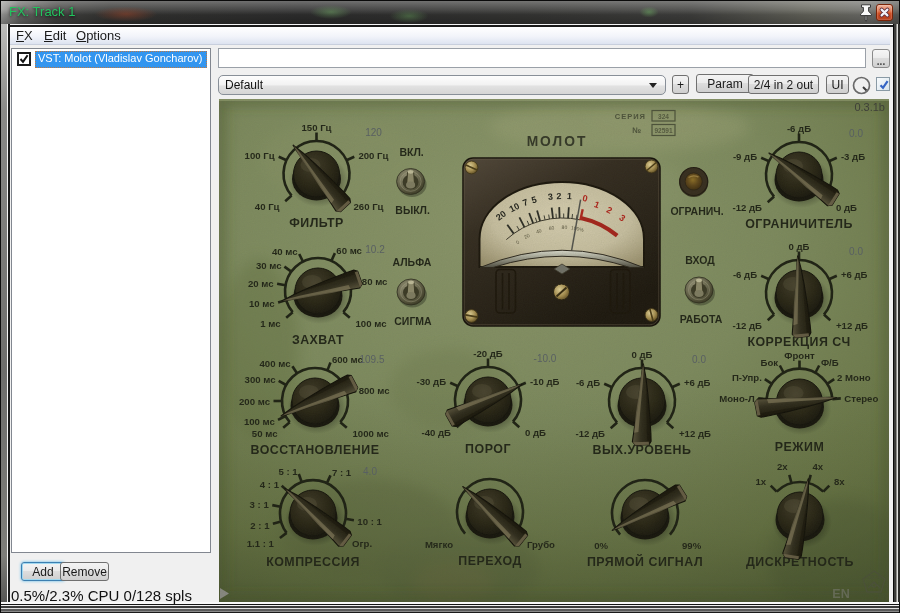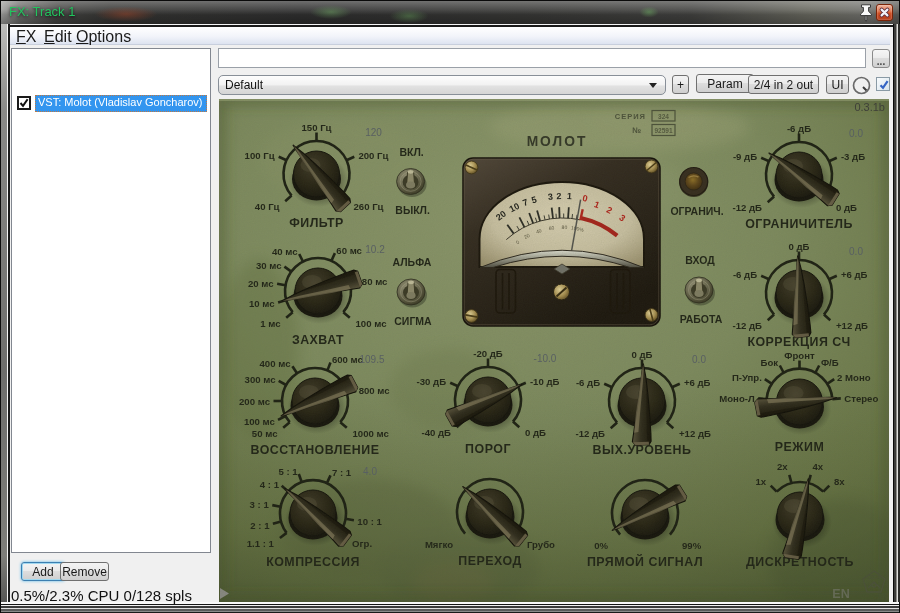--- a/index.html
+++ b/index.html
@@ -17,26 +17,26 @@
  background:linear-gradient(to bottom, #f0b49e 0%, #e17b54 40%, #cf4d22 55%, #b23a18 100%);
  border:1px solid #7a2408; box-shadow:inset 0 0 2px rgba(255,255,255,0.6); }
 #frameL { position:absolute; left:1px; top:24px; width:6px; height:578px; background:linear-gradient(to bottom,#bdbdbb,#8a8a88 15%,#6e6e6c 60%,#7e7e7a 92%,#565654); }
 #frameR { position:absolute; left:894px; top:24px; width:6px; height:578px; background:linear-gradient(to right,#3c3c3a 0,#3c3c3a 2px,#8e8e8a 2px,#8e8e8a 3px,#e0e0de 3px,#e0e0de 4px,#2a2a28 4px); }
 #frameB { position:absolute; left:1px; top:602px; width:898px; height:11px;
  background:linear-gradient(to bottom,#f8f8f8 0,#f8f8f8 2px,#141414 2px,#141414 3px,#f0f0f0 3px,#f0f0f0 4px,#3a3a3a 4px,#3a3a3a 6px,#e0e0e0 6px,#e0e0e0 7px,#5a5a5a 7px,#5a5a5a 9px,#8a8a8a 9px,#8a8a8a 10px,#1a1a1a 10px); }
 #innerTop { position:absolute; left:7px; top:24px; width:886px; height:3px; background:linear-gradient(to bottom,#f5f5f5 0,#f5f5f5 1px,#1a1a1a 1px); }
 #innerL { position:absolute; left:7px; top:24px; width:3px; height:578px; background:linear-gradient(to right,#f5f5f5 0,#f5f5f5 1px,#1a1a1a 1px); }
 #innerR { position:absolute; left:889px; top:99px; width:4px; height:503px; background:#f2f2f0; }
 #content { position:absolute; left:10px; top:27px; width:883px; height:575px; background:#f0f0f0; }
-#menubar { position:absolute; left:0; top:0; width:880px; height:18px; font-size:16px;
+#menubar { position:absolute; left:0; top:0; width:880px; height:18px; font-size:13px;
  background:linear-gradient(to bottom,#ffffff,#f2f4fa 55%,#dde3f0); border-bottom:1px solid #c8cfdd; color:#1a1a1a; }
 #menubar span { position:absolute; top:1px; }
 u { text-decoration:underline; }
 #list { position:absolute; left:1px; top:21px; width:200px; height:505px; background:#fff; border:1px solid #828790; }
-.row { position:absolute; left:0; width:198px; height:17px; font-size:11px;margin-top:44px; }
+.row { position:absolute; left:0; width:198px; height:17px; font-size:11px; }
 .cb { position:absolute; left:5px; top:1px; width:14px; height:14px; background:#fff; border:2px solid #1a1a1a; }
 .rowtext { position:absolute; left:26px; top:1px; white-space:nowrap; }
 #sel { position:absolute; left:23px; top:0px; width:172px; height:17px; background:#3295ef; outline:1px dotted #c07840; outline-offset:-1px; }
 #field { position:absolute; left:208px; top:21px; width:648px; height:20px; background:#fff; border:1px solid #9aa0a8; }
 #dots { position:absolute; left:862px; top:22px; width:18px; height:19px; border-radius:3px; border:1px solid #8a8a8a;
  background:linear-gradient(to bottom,#f6f6f6,#ececec 45%,#dcdcdc 50%,#d0d0d0); color:#444; font-size:10px; font-weight:bold; text-align:center; line-height:24px; }
 .btn { position:absolute; height:19px; border-radius:3px; border:1px solid #707070;
  background:linear-gradient(to bottom,#f3f3f3,#ebebeb 45%,#dddddd 50%,#cfcfcf); font-size:12px; color:#1a1a1a; text-align:center; }
 #combo { position:absolute; left:208px; top:48px; width:448px; height:20px; border-radius:5px; border:1px solid #888f98;
  background:linear-gradient(to bottom,#fdfdfd,#f2f2f2 50%,#e2e2e2 55%,#d5d5d5); font-size:12px; color:#111; }

